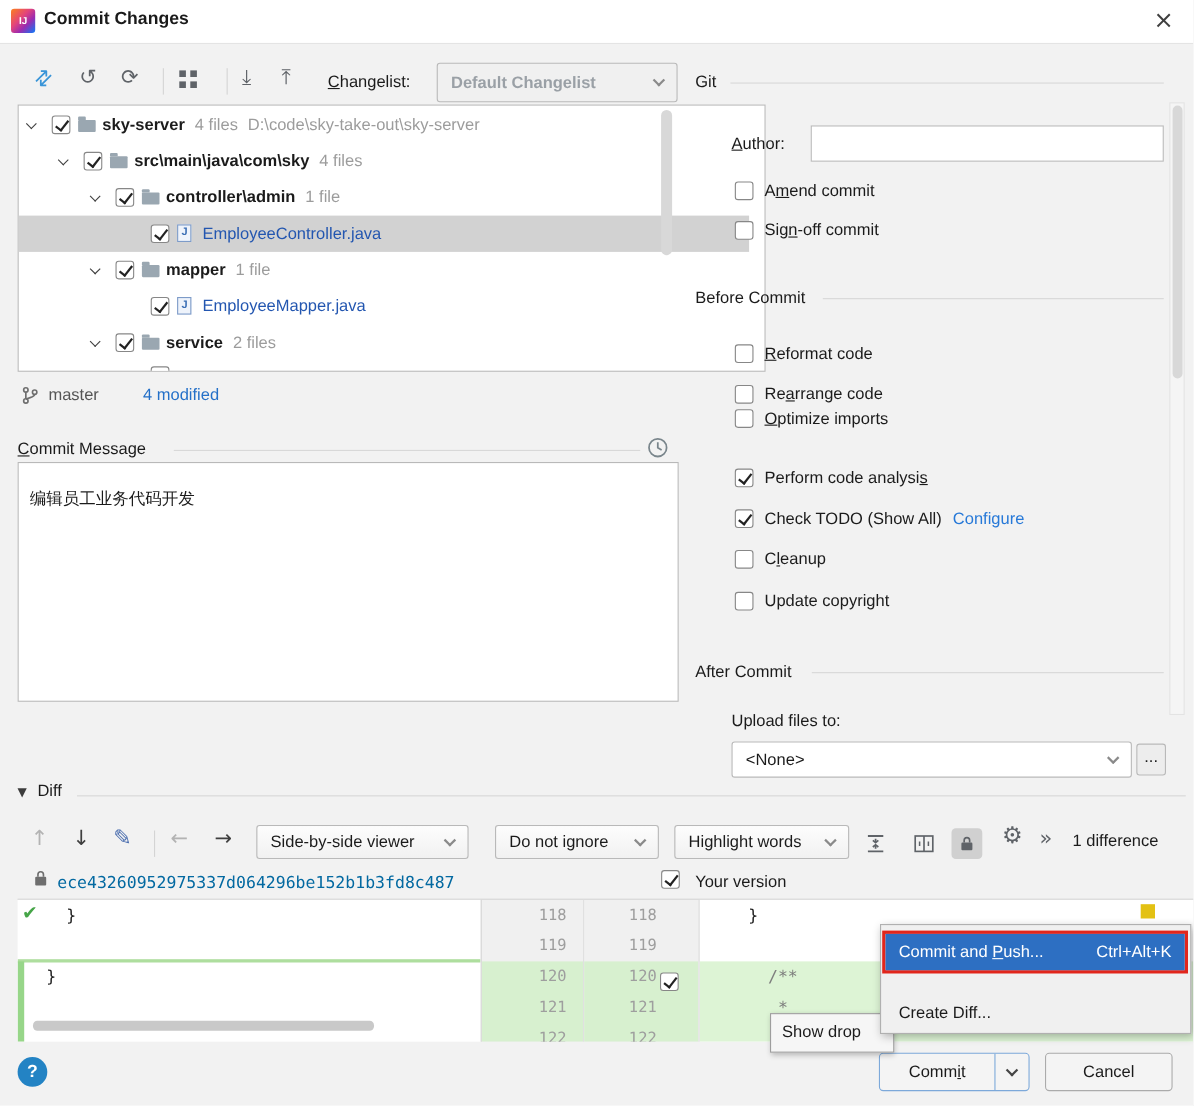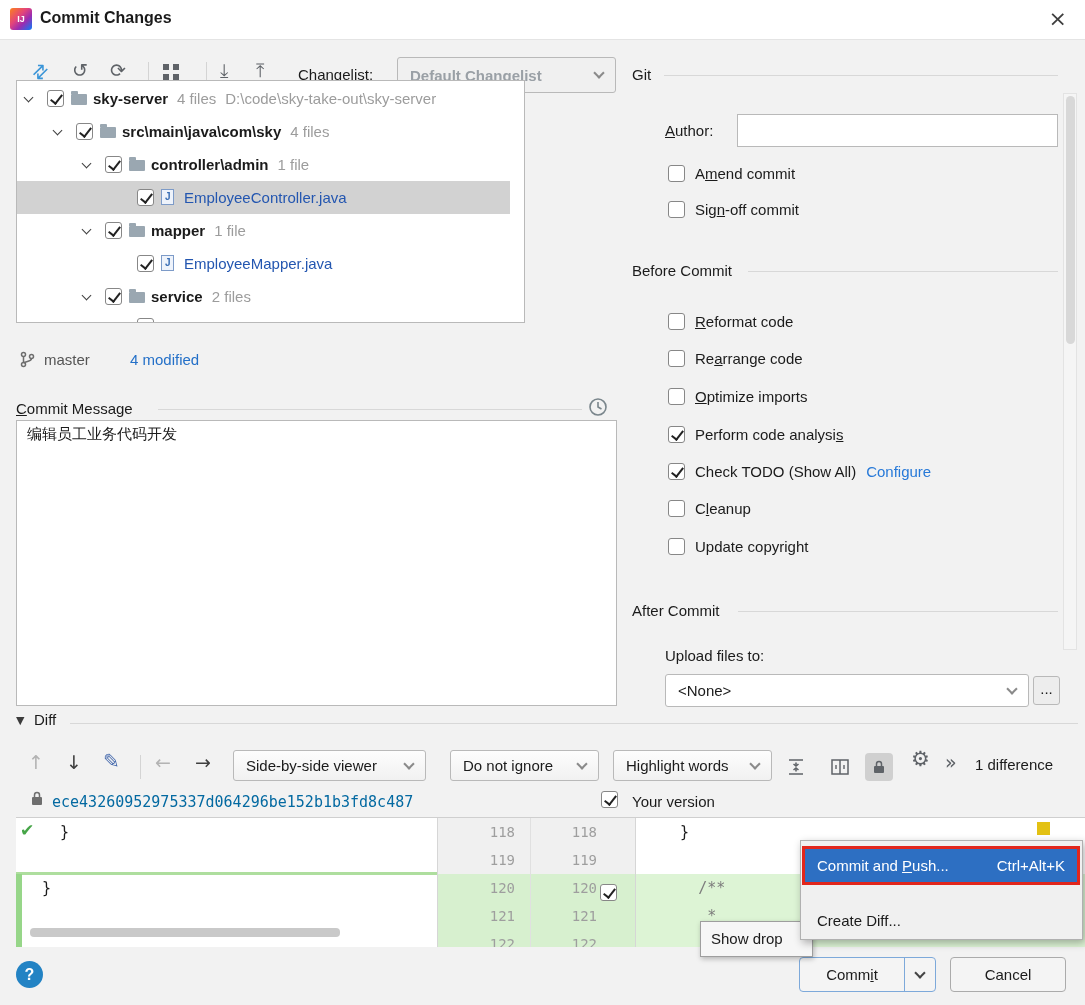--- a/index.html
+++ b/index.html
@@ -26,43 +26,43 @@
   .combo.white { background:#fff; }
   .chev { display:inline-block; width:8px; height:8px; border-right:2px solid #8a8a8a; border-bottom:2px solid #8a8a8a;
           transform:rotate(45deg); margin-top:-4px; }
 
   
   .cb { display:inline-block; position:relative; width:17px; height:17px; background:#fff; border:1px solid #878787; border-radius:3px; flex:none; }
   .cb.checked::after { content:""; position:absolute; left:5px; top:1px; width:5px; height:10px;
                        border:solid #222; border-width:0 2px 2px 0; transform:rotate(38deg); }
 
   
-  .tree { position:absolute; left:16px; top:80px; width:509px; height:243px; background:#fff; border:1px solid #b9b9b9; overflow:hidden; }
+  .tree { position:absolute; left:16px; top:95px; width:680px; height:243px; background:#fff; border:1px solid #b9b9b9; overflow:hidden; }
   .trow { position:absolute; left:0; right:0; height:33px; }
   .trow.sel { background:#d2d2d2; right:14px; }
   .tchev { position:absolute; top:12px; width:7px; height:7px; border-right:1.7px solid #3f3f3f; border-bottom:1.7px solid #3f3f3f; transform:rotate(45deg); }
   .trow .cb { position:absolute; top:8px; }
   .folder { position:absolute; top:12px; width:16px; height:11px; background:#9aa7b1; border-radius:1px; }
   .folder::before { content:""; position:absolute; top:-3px; left:0; width:7px; height:3px; background:#9aa7b1; border-radius:1px 1px 0 0; }
   .javafile { position:absolute; top:8px; width:13px; height:16px; background:#eef3fb; border:1px solid #7d9bc8; }
   .javafile::after { content:"J"; position:absolute; left:3px; top:1px; font-size:10px; font-weight:bold; color:#3b6fb5; }
   .tflex { position:absolute; top:0; height:33px; display:flex; align-items:center; gap:9px; white-space:nowrap; }
   .dirname { font-weight:600; color:#1b1b1b; }
   .filename { color:#2356b0; }
   .tmeta { color:#9c9c9c; }
   .vthumb { position:absolute; background:#d8d8d8; border-radius:5px; }
 
   .rule { position:absolute; height:1px; background:#d8d8d8; }
   .slabel { position:absolute; color:#1b1b1b; }
   .link { color:#2779d8; }
 
   .optrow { position:absolute; left:668px; display:flex; align-items:center; gap:10px; height:20px; white-space:nowrap; }
 
-  textarea.msg { position:absolute; left:16px; top:420px; width:601px; height:286px; border:1px solid #b9b9b9; background:#fff;
-                 resize:none; outline:none; padding:4px 10px; font-family:"Liberation Sans",sans-serif; font-size:15px; color:#1b1b1b; }
+  textarea.msg { position:absolute; left:16px; top:420px; width:601px; height:218px; border:1px solid #b9b9b9; background:#fff;
+                 resize:none; outline:none; padding:23px 10px; font-family:"Liberation Sans",sans-serif; font-size:15px; color:#1b1b1b; }
   input.author { position:absolute; left:737px; top:114px; width:321px; height:33px; border:1px solid #b9b9b9; background:#fff;
                  outline:none; padding:0 8px; font-family:"Liberation Sans",sans-serif; font-size:15px; }
 
   .scrolltrack { position:absolute; background:#f5f5f5; border:1px solid #e3e3e3; }
 
   
   .dcombo { height:31px; }
   .lockbtn { position:absolute; width:28px; height:28px; background:#d0d0d0; border-radius:4px; display:flex; align-items:center; justify-content:center; }
 
   
@@ -236,21 +236,21 @@
   <div class="rule" style="left:748px;top:271px;width:310px;"></div>
 
   <div class="optrow" style="top:311px;">
     <span class="cb"></span>
     <span><u>R</u>eformat code</span>
   </div>
   <div class="optrow" style="top:348px;">
     <span class="cb"></span>
     <span>Re<u>a</u>rrange code</span>
   </div>
-  <div class="optrow" style="top:386px;">
+  <div class="optrow" style="top:370px;">
     <span class="cb"></span>
     <span><u>O</u>ptimize imports</span>
   </div>
   <div class="optrow" style="top:424px;">
     <span class="cb checked"></span>
     <span>Perform code analysi<u>s</u></span>
   </div>
   <div class="optrow" style="top:461px;">
     <span class="cb checked"></span>
     <span>Check TODO (Show All)</span>

